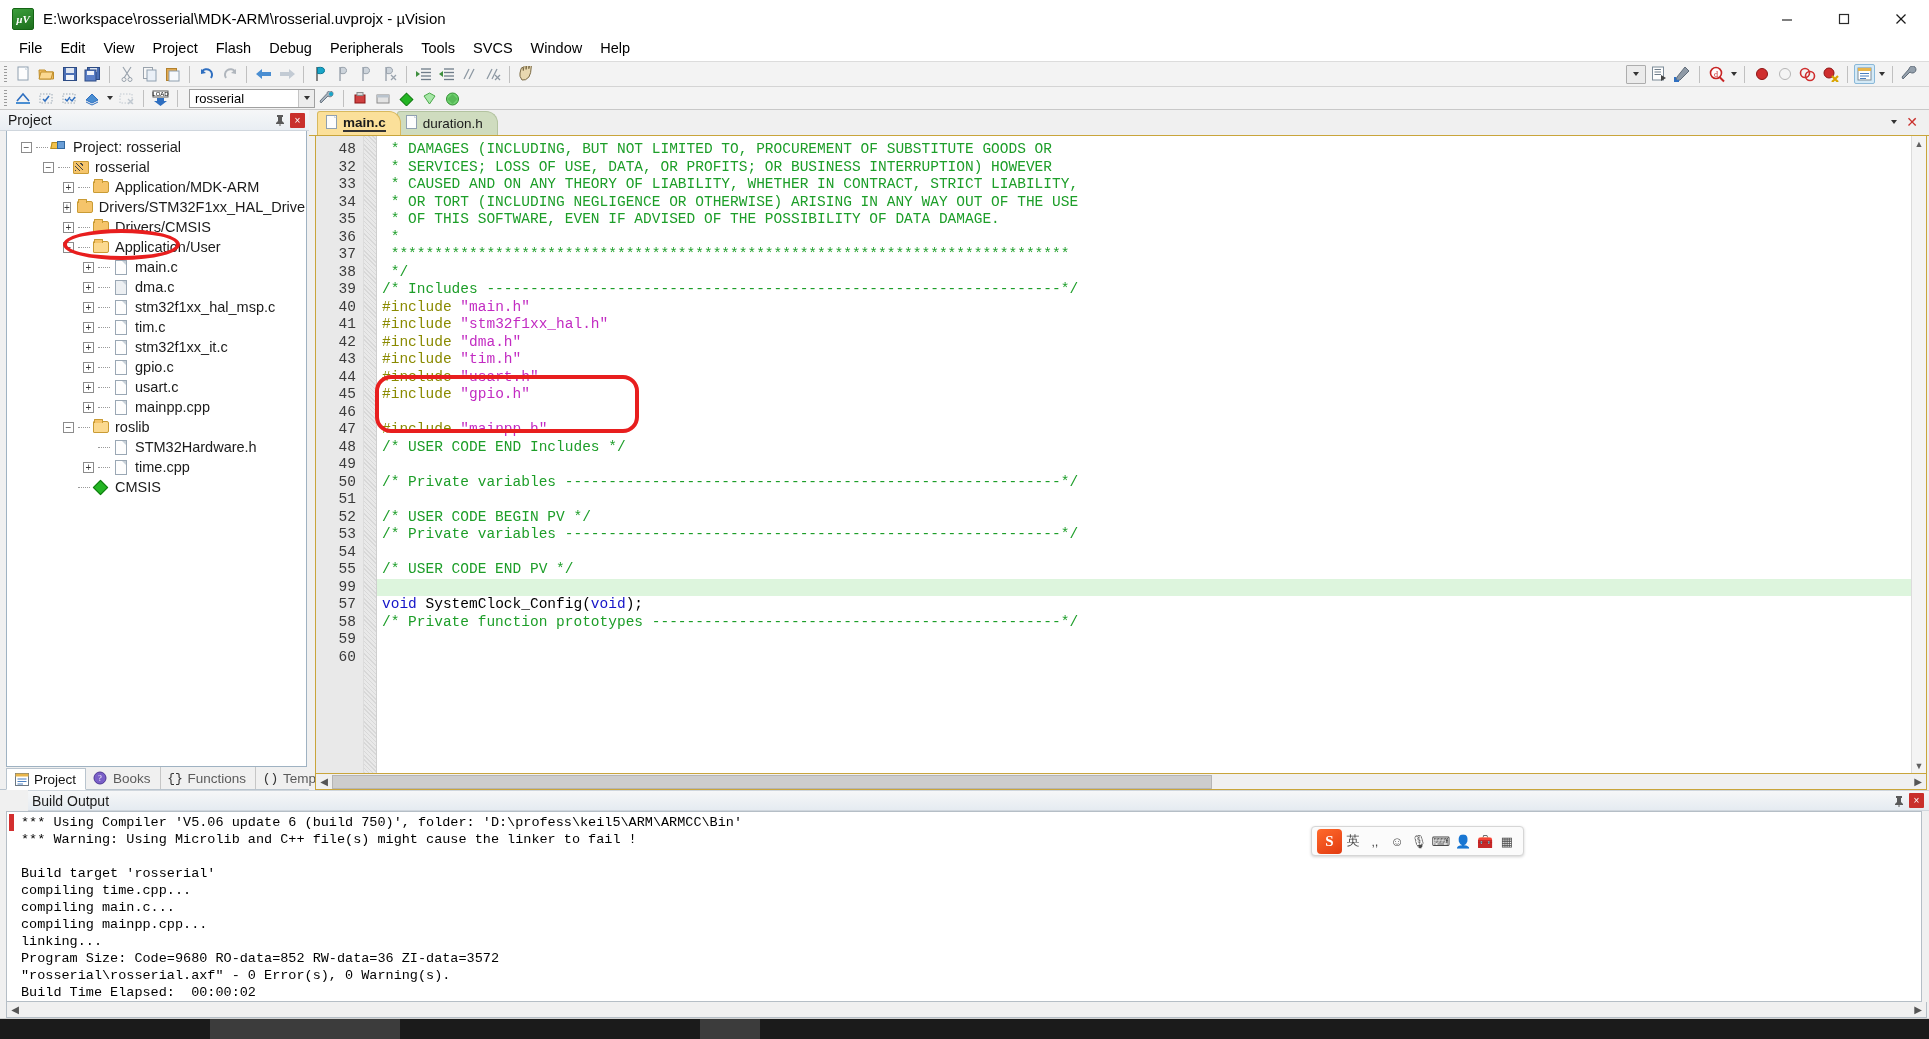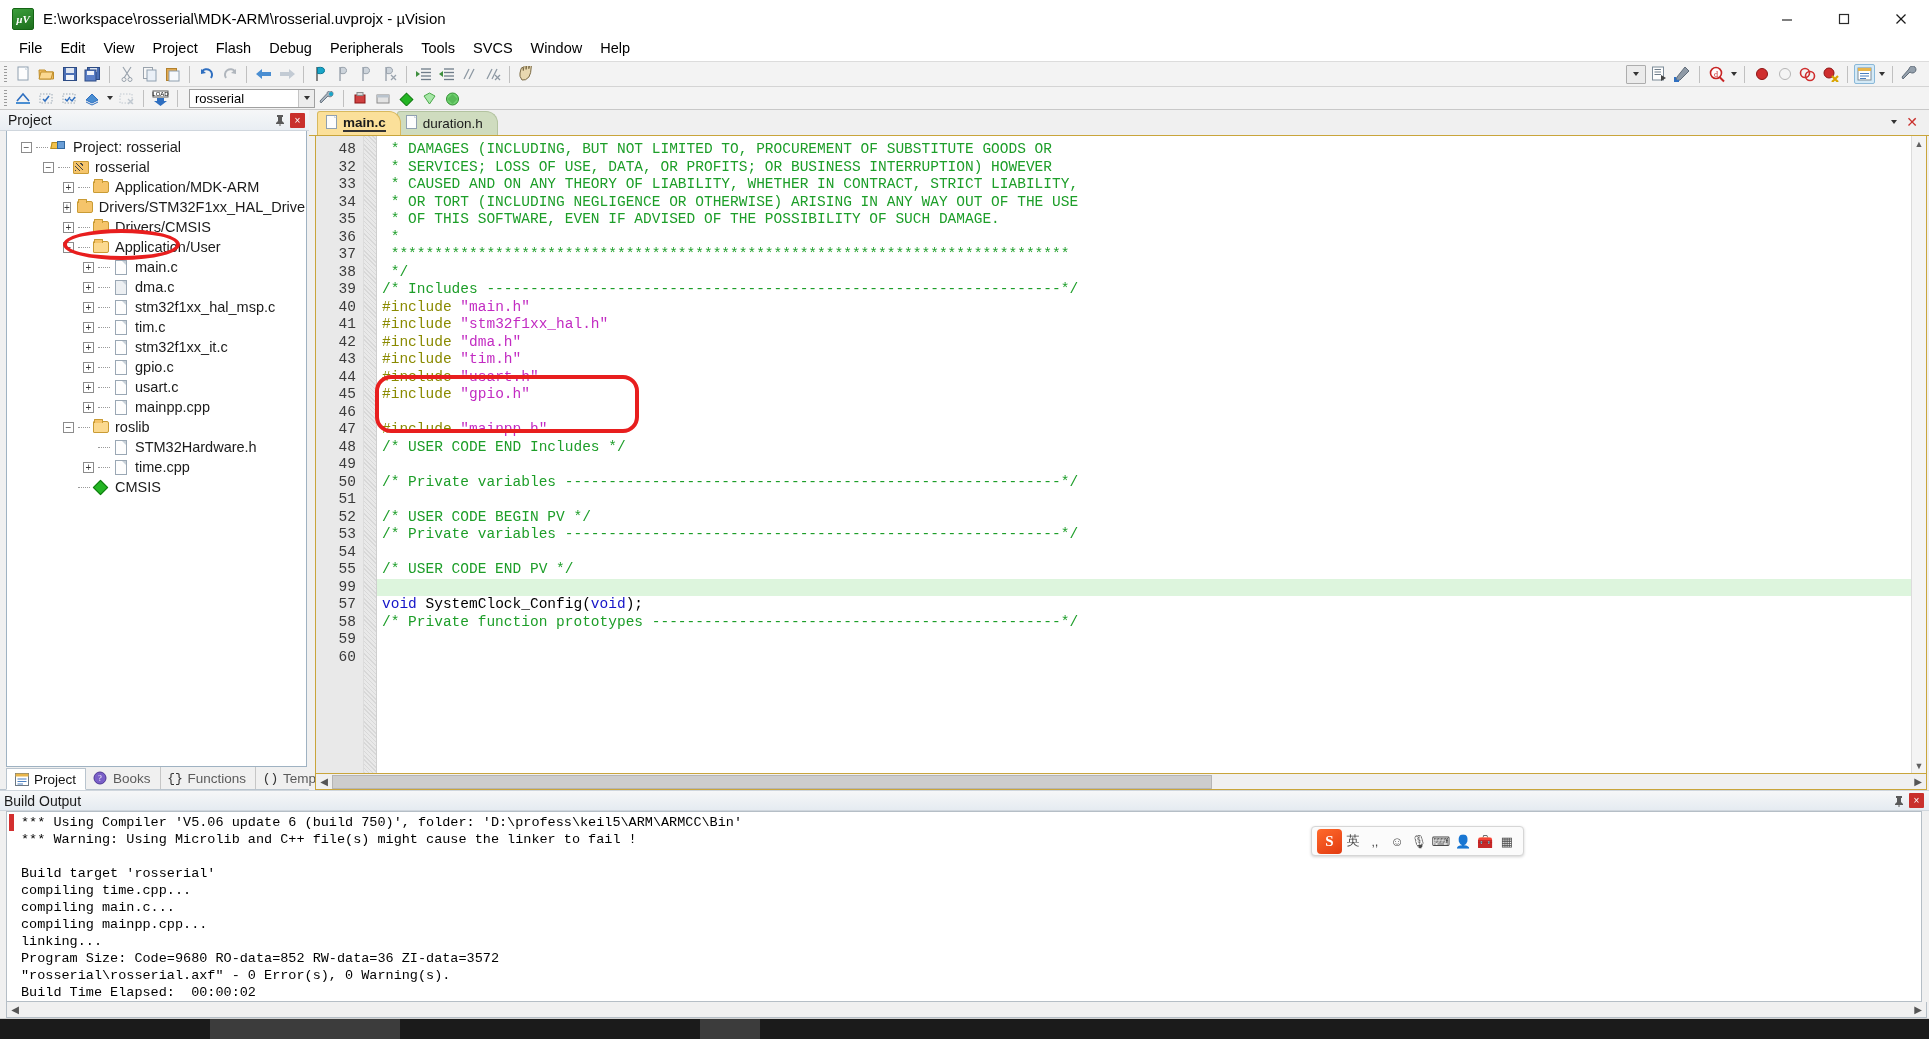--- a/index.html
+++ b/index.html
@@ -256,21 +256,21 @@
   }
   .vs-arrow { height:15px; display:flex; align-items:center; justify-content:center; font-size:9px; color:#606060; }
   .vs-track { flex:1 1 auto; position:relative; }
 
   
   .buildpane { flex:0 0 196px; display:flex; flex-direction:column; background:#f0f0f0; }
   .bo-title {
     height:21px; flex:0 0 21px;
     background:linear-gradient(to bottom,#f6f7f8,#e5ebf1);
     border-top:1px solid #cfd6dd; border-bottom:1px solid #cfd6dd;
-    display:flex;align-items:center;padding-left:4px;font-size:14px;color:#1a1a1a;
+    display:flex;align-items:center;padding-left:4px;font-size:14px;color:#1a1a1a;margin-left:28px;
   }
   .bo-title .tools{margin-left:auto;display:flex;align-items:center;padding-right:5px;}
   .bo-body {
     flex:1 1 auto; background:#fff; border:1px solid #b5bec6;
     margin:0 7px 0 6px; position:relative; overflow:hidden;
     font-family:"Liberation Mono", monospace; font-size:13.5px; color:#000;
     padding:2px 0 0 14px;
   }
   .bo-body .bl { height:17px; line-height:17px; white-space:pre; }
   .bo-redbar { position:absolute; left:2px; top:2px; width:5px; height:17px; background:#d32f2f; }
@@ -962,21 +962,21 @@
           <div class="ln">59</div>
           <div class="ln">60</div>
         </div>
         <div class="foldbar"></div>
 
         <div class="code">
           <div class="cl"><span class="cm"> * DAMAGES (INCLUDING, BUT NOT LIMITED TO, PROCUREMENT OF SUBSTITUTE GOODS OR</span></div>
           <div class="cl"><span class="cm"> * SERVICES; LOSS OF USE, DATA, OR PROFITS; OR BUSINESS INTERRUPTION) HOWEVER</span></div>
           <div class="cl"><span class="cm"> * CAUSED AND ON ANY THEORY OF LIABILITY, WHETHER IN CONTRACT, STRICT LIABILITY,</span></div>
           <div class="cl"><span class="cm"> * OR TORT (INCLUDING NEGLIGENCE OR OTHERWISE) ARISING IN ANY WAY OUT OF THE USE</span></div>
-          <div class="cl"><span class="cm"> * OF THIS SOFTWARE, EVEN IF ADVISED OF THE POSSIBILITY OF SUCH DAMAGE.</span></div>
+          <div class="cl"><span class="cm"> * OF THIS SOFTWARE, EVEN IF ADVISED OF THE POSSIBILITY OF DATA DAMAGE.</span></div>
           <div class="cl"><span class="cm"> *</span></div>
           <div class="cl"><span class="cm"> ******************************************************************************</span></div>
           <div class="cl"><span class="cm"> */</span></div>
           <div class="cl"><span class="cm">/* Includes ------------------------------------------------------------------*/</span></div>
           <div class="cl"><span class="pp">#include </span><span class="str">"main.h"</span></div>
           <div class="cl"><span class="pp">#include </span><span class="str">"stm32f1xx_hal.h"</span></div>
           <div class="cl"><span class="pp">#include </span><span class="str">"dma.h"</span></div>
           <div class="cl"><span class="pp">#include </span><span class="str">"tim.h"</span></div>
           <div class="cl"><span class="pp">#include </span><span class="str">"usart.h"</span></div>
           <div class="cl"><span class="pp">#include </span><span class="str">"gpio.h"</span></div>

